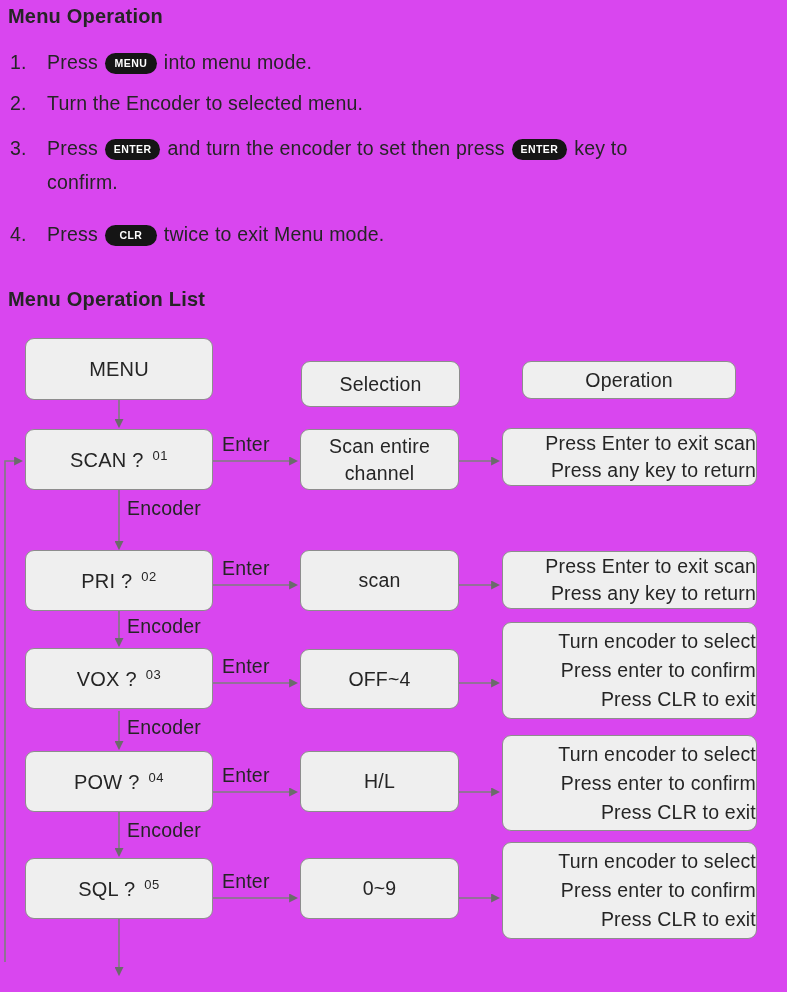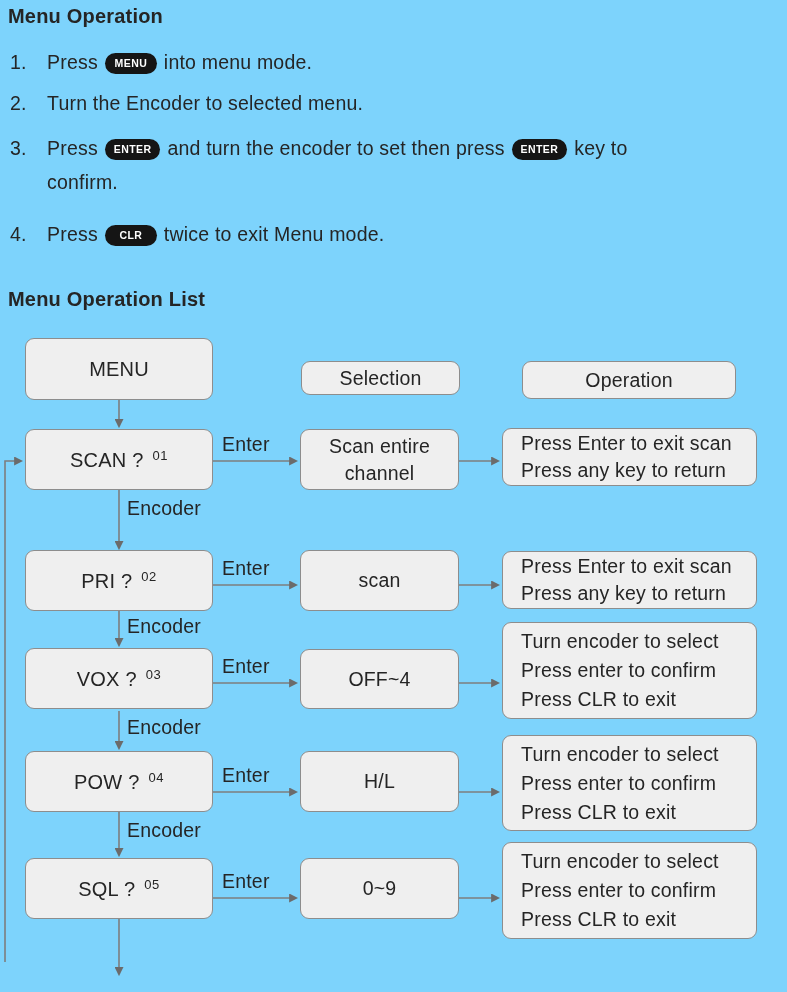--- a/index.html
+++ b/index.html
@@ -1,31 +1,32 @@
 <!DOCTYPE html>
 <html><head>
 <meta charset="utf-8">
 <style>
   html,body{margin:0;padding:0;background:#ffffff;}
   .page{
-    position:relative;width:787px;height:992px;background:#7dd3fc;overflow:hidden;
+    position:relative;width:787px;height:992px;background:#d946ef;overflow:hidden;
     font-family:"Liberation Sans", sans-serif;color:#252525;
   }
   .h-title{position:absolute;left:8px;font-size:20px;font-weight:bold;letter-spacing:.2px;white-space:nowrap;}
   .step{position:absolute;left:10px;font-size:19.5px;line-height:24px;white-space:nowrap;letter-spacing:.2px;}
   .step .num{display:inline-block;width:37px;}
   .pill{
     display:inline-block;background:#151515;color:#ffffff;border-radius:11px;
     font-size:10.5px;font-weight:bold;letter-spacing:.4px;line-height:13px;
     padding:4px 9px;margin:0 7px;vertical-align:2px;text-align:center;min-width:34px;
   }
   .fbox{
     position:absolute;background:#efefef;border:1.5px solid #8d8d8d;border-radius:9px;
     box-sizing:border-box;display:flex;flex-direction:column;justify-content:center;
     letter-spacing:.2px;
+    align-items:flex-end;
   }
   .mbox{left:25px;width:188px;height:61px;align-items:center;font-size:20px;}
   .mbox .mline{white-space:nowrap;}
   .mbox sup{font-size:13px;vertical-align:7px;margin-left:9px;letter-spacing:.5px;}
   .hdr{align-items:center;font-size:19.5px;}
   .sbox{left:300px;width:159px;text-align:right;font-size:19.5px;line-height:27px;align-items:center;}
   .obox{left:502px;width:255px;font-size:19.5px;padding-left:18px;}
   .obox.two{line-height:27px;}
   .obox.three{line-height:29px;}
   .flabel{position:absolute;font-size:19.5px;letter-spacing:.2px;white-space:nowrap;}
@@ -88,21 +89,21 @@
       <line x1="459" y1="683" x2="492" y2="683" marker-end="url(#ah)"></line>
       <line x1="459" y1="792" x2="492" y2="792" marker-end="url(#ah)"></line>
       <line x1="459" y1="898" x2="492" y2="898" marker-end="url(#ah)"></line>
     </g>
   </svg>
 
   <div class="fbox mbox" style="top:338px;height:62px">
     <span class="mline">MENU</span>
   </div>
 
-  <div class="fbox hdr" style="left:301px;top:361px;width:159px;height:34px">
+  <div class="fbox hdr" style="left:301px;top:361px;width:159px;height:46px">
     <span>Selection</span>
   </div>
   <div class="fbox hdr" style="left:522px;top:361px;width:214px;height:38px">
     <span>Operation</span>
   </div>
 
   <div class="fbox mbox" style="top:429px">
     <span class="mline"><span>SCAN ?</span><sup>01</sup></span>
   </div>
   <div class="fbox sbox" style="top:429px;height:61px">

